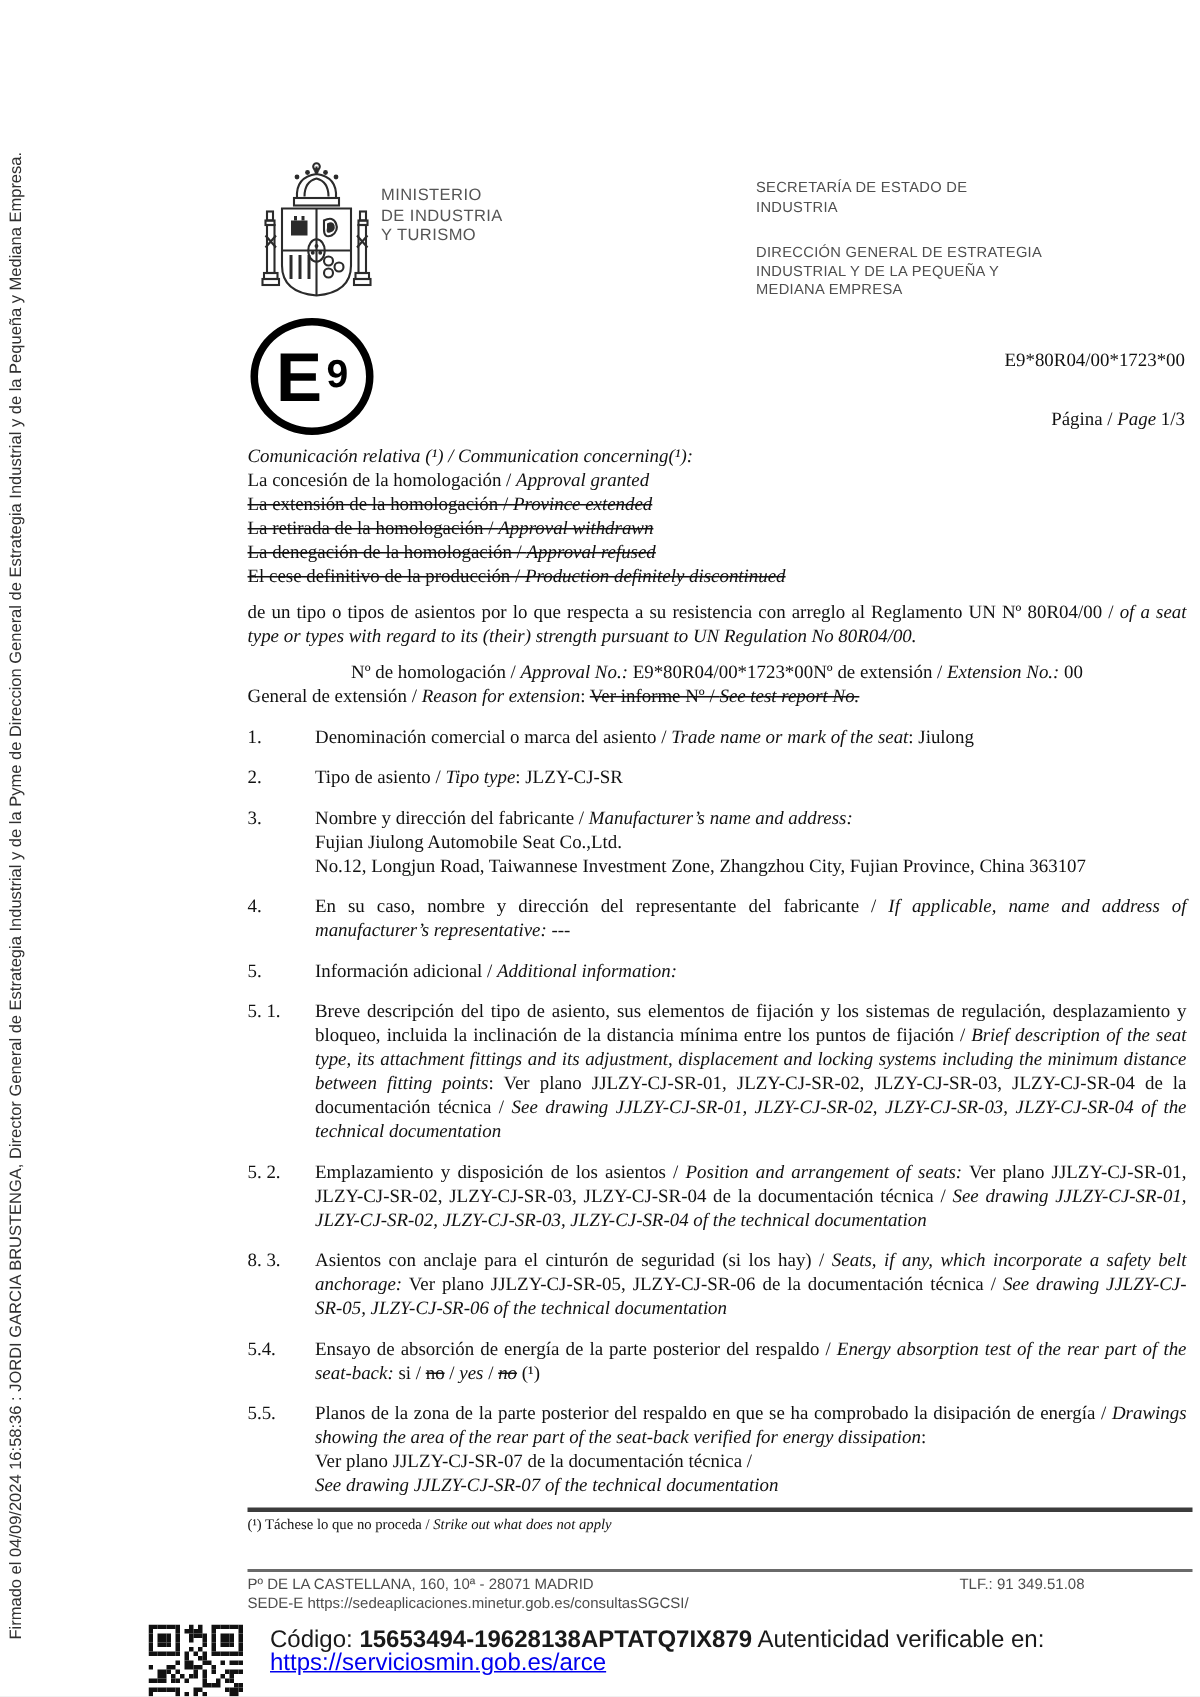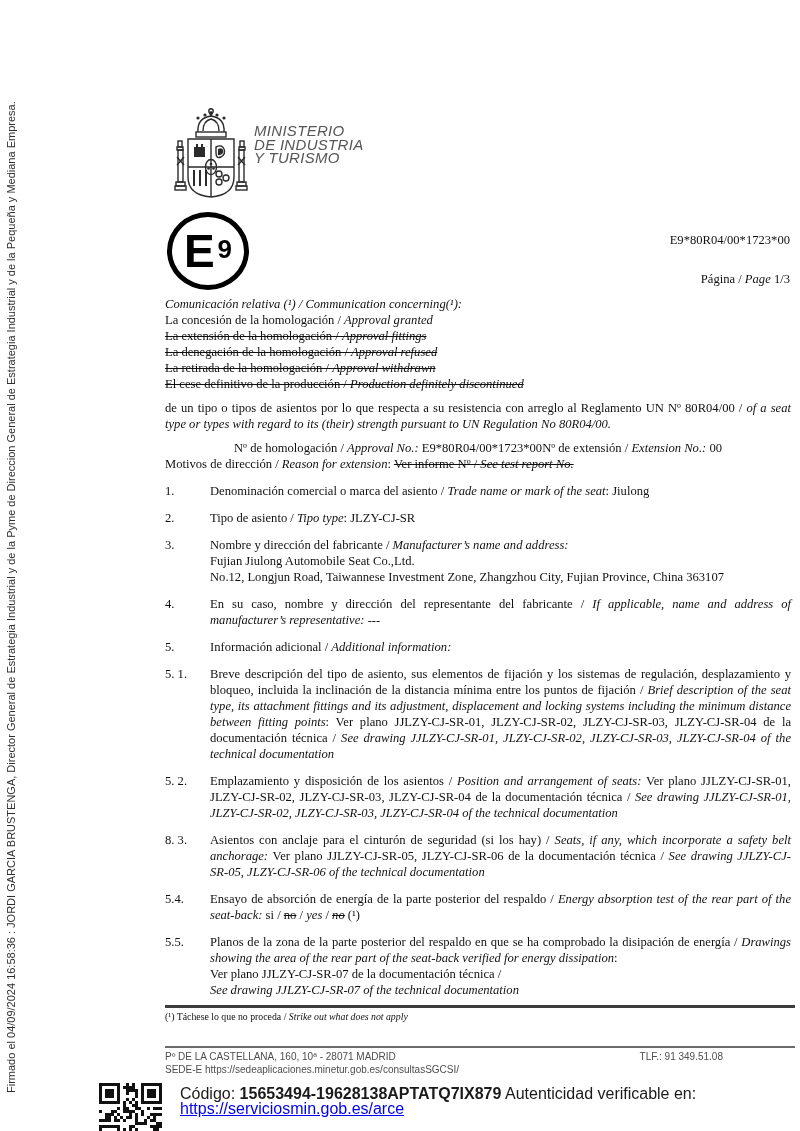--- a/index.html
+++ b/index.html
@@ -5,21 +5,21 @@
   html,body{margin:0;padding:0;background:#e8e8e8;}
   .page{position:relative;width:800px;height:1131px;background:#ffffff;overflow:hidden;
         font-family:"Liberation Serif", serif;color:#111;}
   
   .vertical-text{position:absolute;left:5px;top:1093px;width:990px;
     transform:rotate(-90deg);transform-origin:left top;
     font-family:"Liberation Sans", sans-serif;font-size:11px;color:#2f2f2f;white-space:nowrap;}
   
   .coat{position:absolute;left:174px;top:107px;}
   .ministry{position:absolute;left:254px;top:124px;font-family:"Liberation Sans", sans-serif;
-    font-size:15px;line-height:13.5px;color:#555;white-space:pre-line;letter-spacing:.3px;font-style:italic;}
+    font-size:11px;line-height:13.5px;color:#555;white-space:pre-line;letter-spacing:.3px;}
   .hdr-right{position:absolute;left:504px;top:120px;width:260px;font-family:"Liberation Sans", sans-serif;
     font-size:9.8px;line-height:12.5px;color:#4e4e4e;letter-spacing:.2px;}
   .hdr-right .blk{white-space:pre-line;}
   .hdr-right .blk+.blk{margin-top:18px;}
   
   .e-mark{position:absolute;left:167px;top:212px;width:72px;height:68px;border:5px solid #000;
     border-radius:50%;display:flex;align-items:center;justify-content:center;
     font-family:"Liberation Sans", sans-serif;font-weight:bold;color:#000;}
   .e-mark .E{font-size:46px;line-height:1;}
   .e-mark .n9{font-size:26px;line-height:1;margin-left:3px;margin-top:-4px;}
@@ -101,47 +101,54 @@
     <ellipse class="ln" cx="37" cy="60" rx="5.5" ry="7.5"></ellipse>
     <circle class="fl" cx="37" cy="57" r="1.3"></circle>
       <circle class="fl" cx="34.5" cy="61.5" r="1.3"></circle>
     <circle class="fl" cx="39.5" cy="61.5" r="1.3"></circle>
   </svg>
 
   <div class="ministry">MINISTERIO
 DE INDUSTRIA
 Y TURISMO</div>
 
+  <div class="hdr-right">
+    <div class="blk">SECRETARÍA DE ESTADO DE
+INDUSTRIA</div>
+    <div class="blk">DIRECCIÓN GENERAL DE ESTRATEGIA
+INDUSTRIAL Y DE LA PEQUEÑA Y
+MEDIANA EMPRESA</div>
+  </div>
 
   <div class="e-mark">
     <span class="E">E</span>
     <span class="n9">9</span>
   </div>
 
   <div class="approval-code">E9*80R04/00*1723*00</div>
   <div class="page-number"><span class="seg-r">Página / </span><span class="seg-i">Page</span><span class="seg-r"> 1/3</span></div>
 
   <main class="content">
     <div><span class="seg-i">Comunicación relativa (¹) / Communication concerning(¹):</span></div>
     <div id="comm-lines">
         <div class="comm-line"><span class="seg-r">La concesión de la homologación / </span><span class="seg-i">Approval granted</span></div>
-        <div class="comm-line"><span class="seg-rs">La extensión de la homologación / </span><span class="seg-is">Approval fittings</span></div>
+        <div class="comm-line"><span class="seg-rs">La extensión de la homologación / </span><span class="seg-is">Province extended</span></div>
+        <div class="comm-line"><span class="seg-rs">La retirada de la homologación / </span><span class="seg-is">Approval withdrawn</span></div>
         <div class="comm-line"><span class="seg-rs">La denegación de la homologación / </span><span class="seg-is">Approval refused</span></div>
-        <div class="comm-line"><span class="seg-rs">La retirada de la homologación / </span><span class="seg-is">Approval withdrawn</span></div>
         <div class="comm-line"><span class="seg-rs">El cese definitivo de la producción / </span><span class="seg-is">Production definitely discontinued</span></div>
       </div>
 
     <p class="para"><span class="seg-r">de un tipo o tipos de asientos por lo que respecta a su resistencia con arreglo al Reglamento UN Nº 80R04/00 / </span><span class="seg-i">of a seat type or types with regard to its (their) strength pursuant to UN Regulation No 80R04/00.</span></p>
 
     <div class="approval-block">
       <div class="approval-row">
         <span><span class="seg-r">Nº de homologación / </span><span class="seg-i">Approval No.:</span><span class="seg-r"> E9*80R04/00*1723*00</span></span>
         <span><span class="seg-r">Nº de extensión / </span><span class="seg-i">Extension No.:</span><span class="seg-r"> 00</span></span>
       </div>
-      <div><span class="seg-r">Motivos de dirección / </span><span class="seg-i">Reason for extension</span><span class="seg-r">: </span><span class="seg-rs">Ver informe Nº  / </span><span class="seg-is">See test report No.</span></div>
+      <div><span class="seg-r">General de extensión / </span><span class="seg-i">Reason for extension</span><span class="seg-r">: </span><span class="seg-rs">Ver informe Nº  / </span><span class="seg-is">See test report No.</span></div>
     </div>
 
     <div id="items-list">
         <div class="item-row">
           <div class="item-num">1.</div>
           <div class="item-body"><span class="seg-r">Denominación comercial o marca del asiento / </span><span class="seg-i">Trade name or mark of the seat</span><span class="seg-r">: Jiulong</span></div>
         </div>
         <div class="item-row">
           <div class="item-num">2.</div>
           <div class="item-body"><span class="seg-r">Tipo de asiento / </span><span class="seg-i">Tipo type</span><span class="seg-r">:  JLZY-CJ-SR</span></div>

